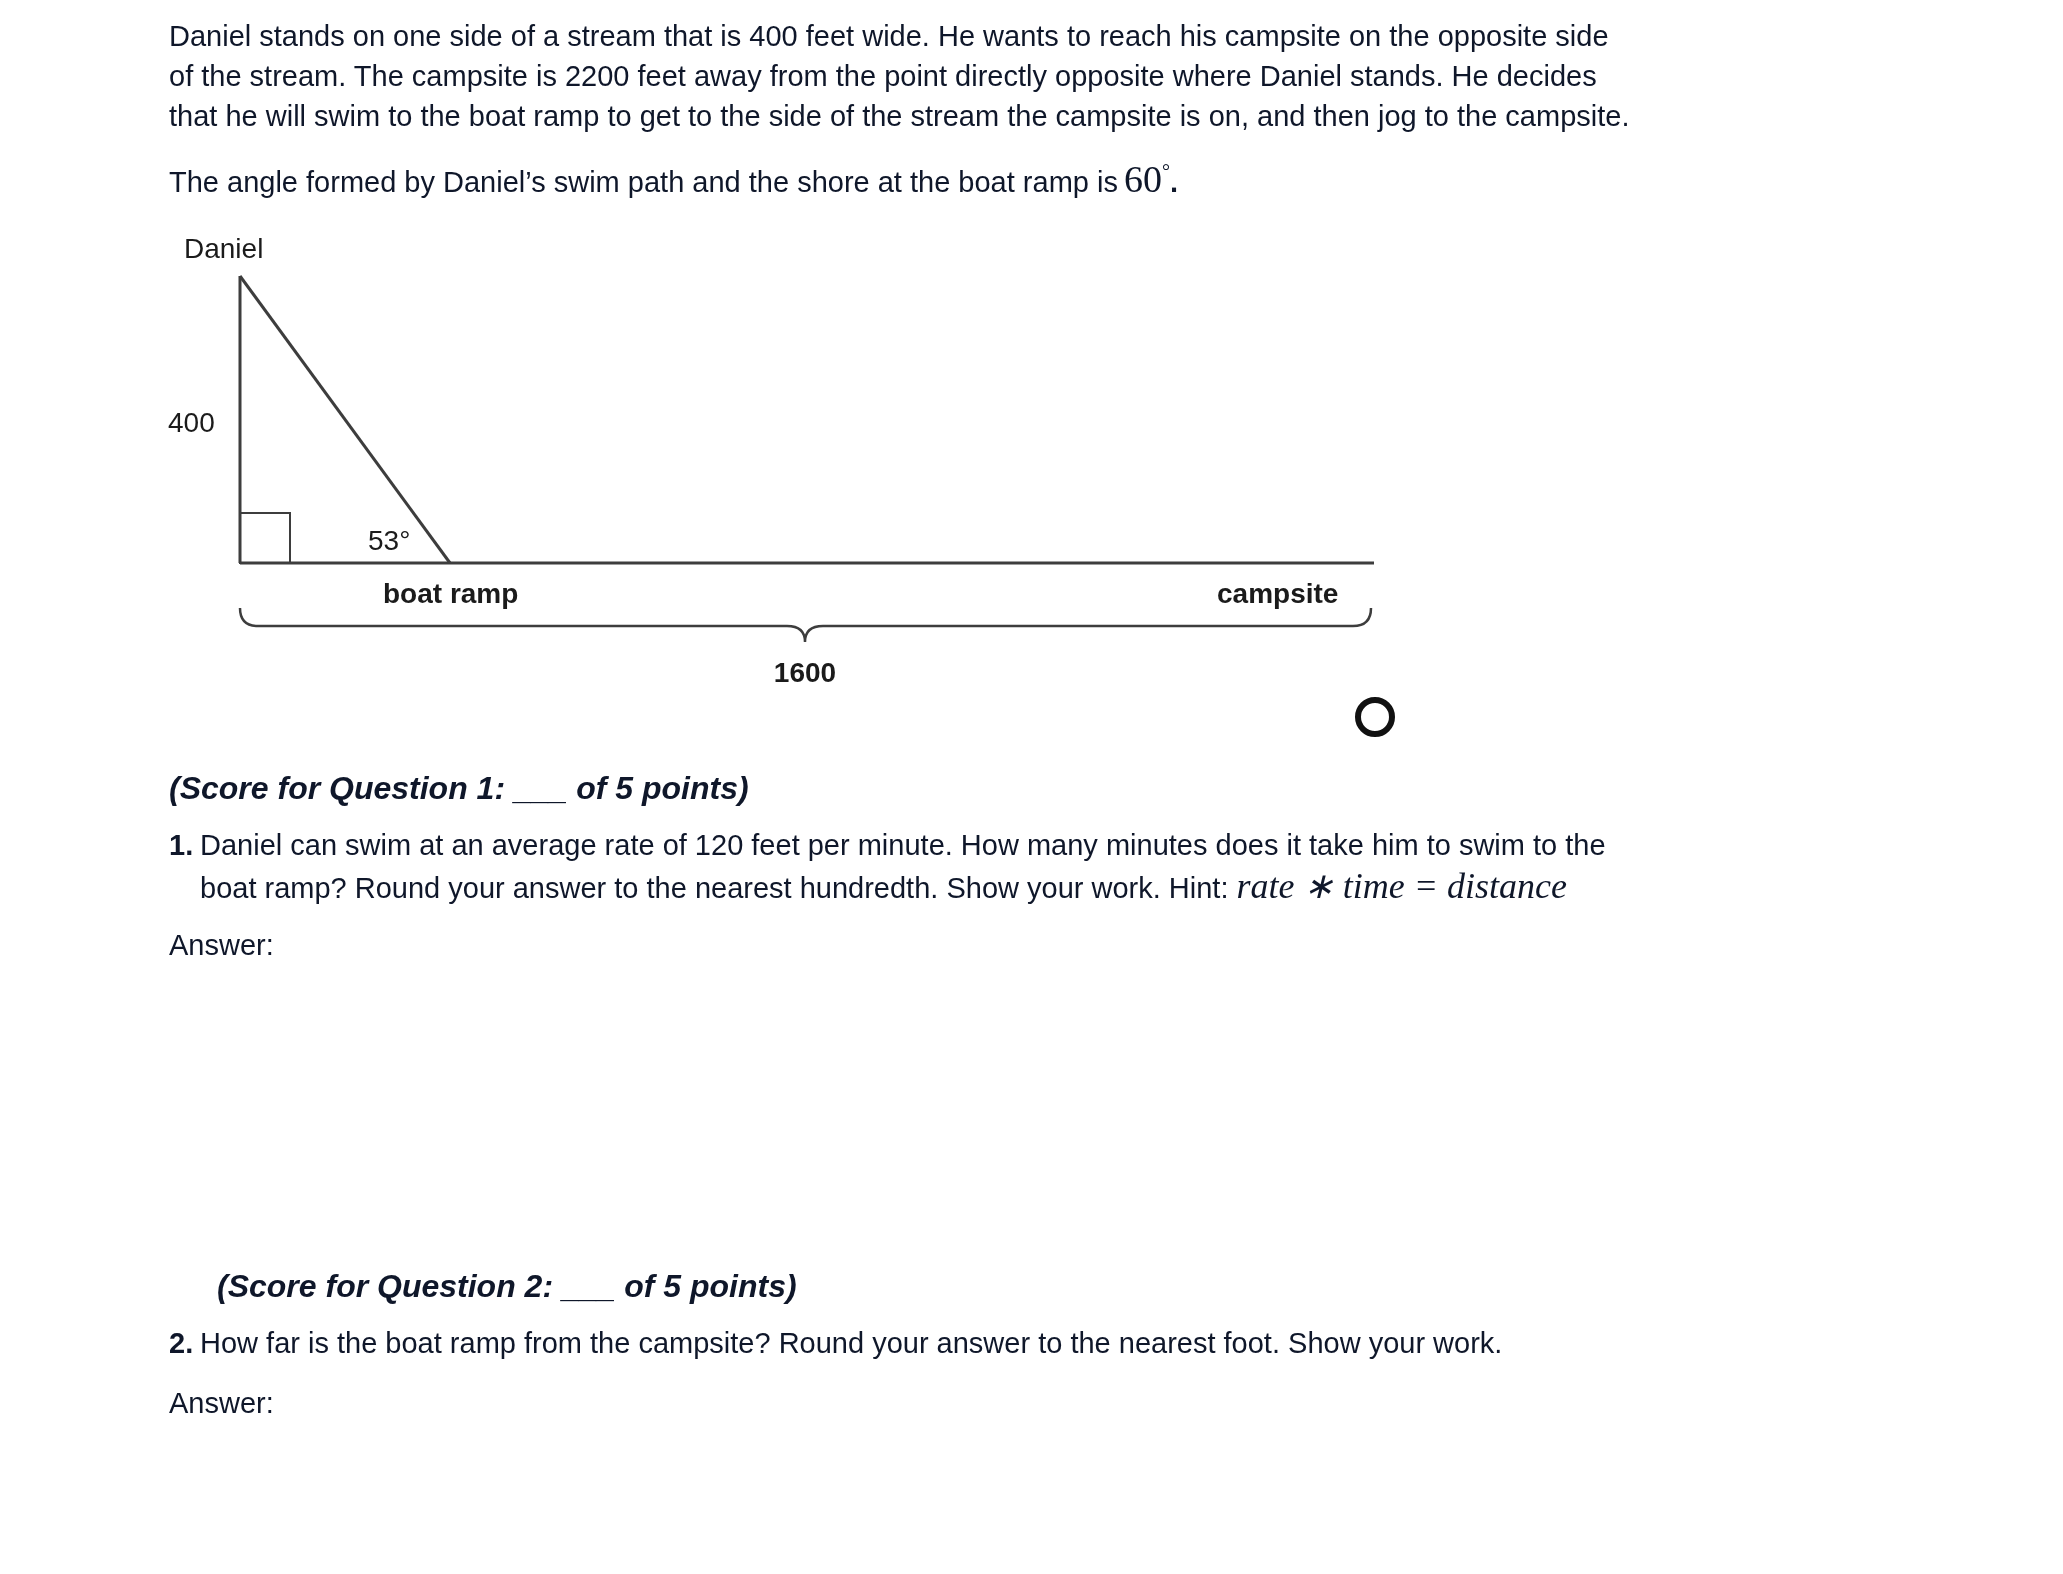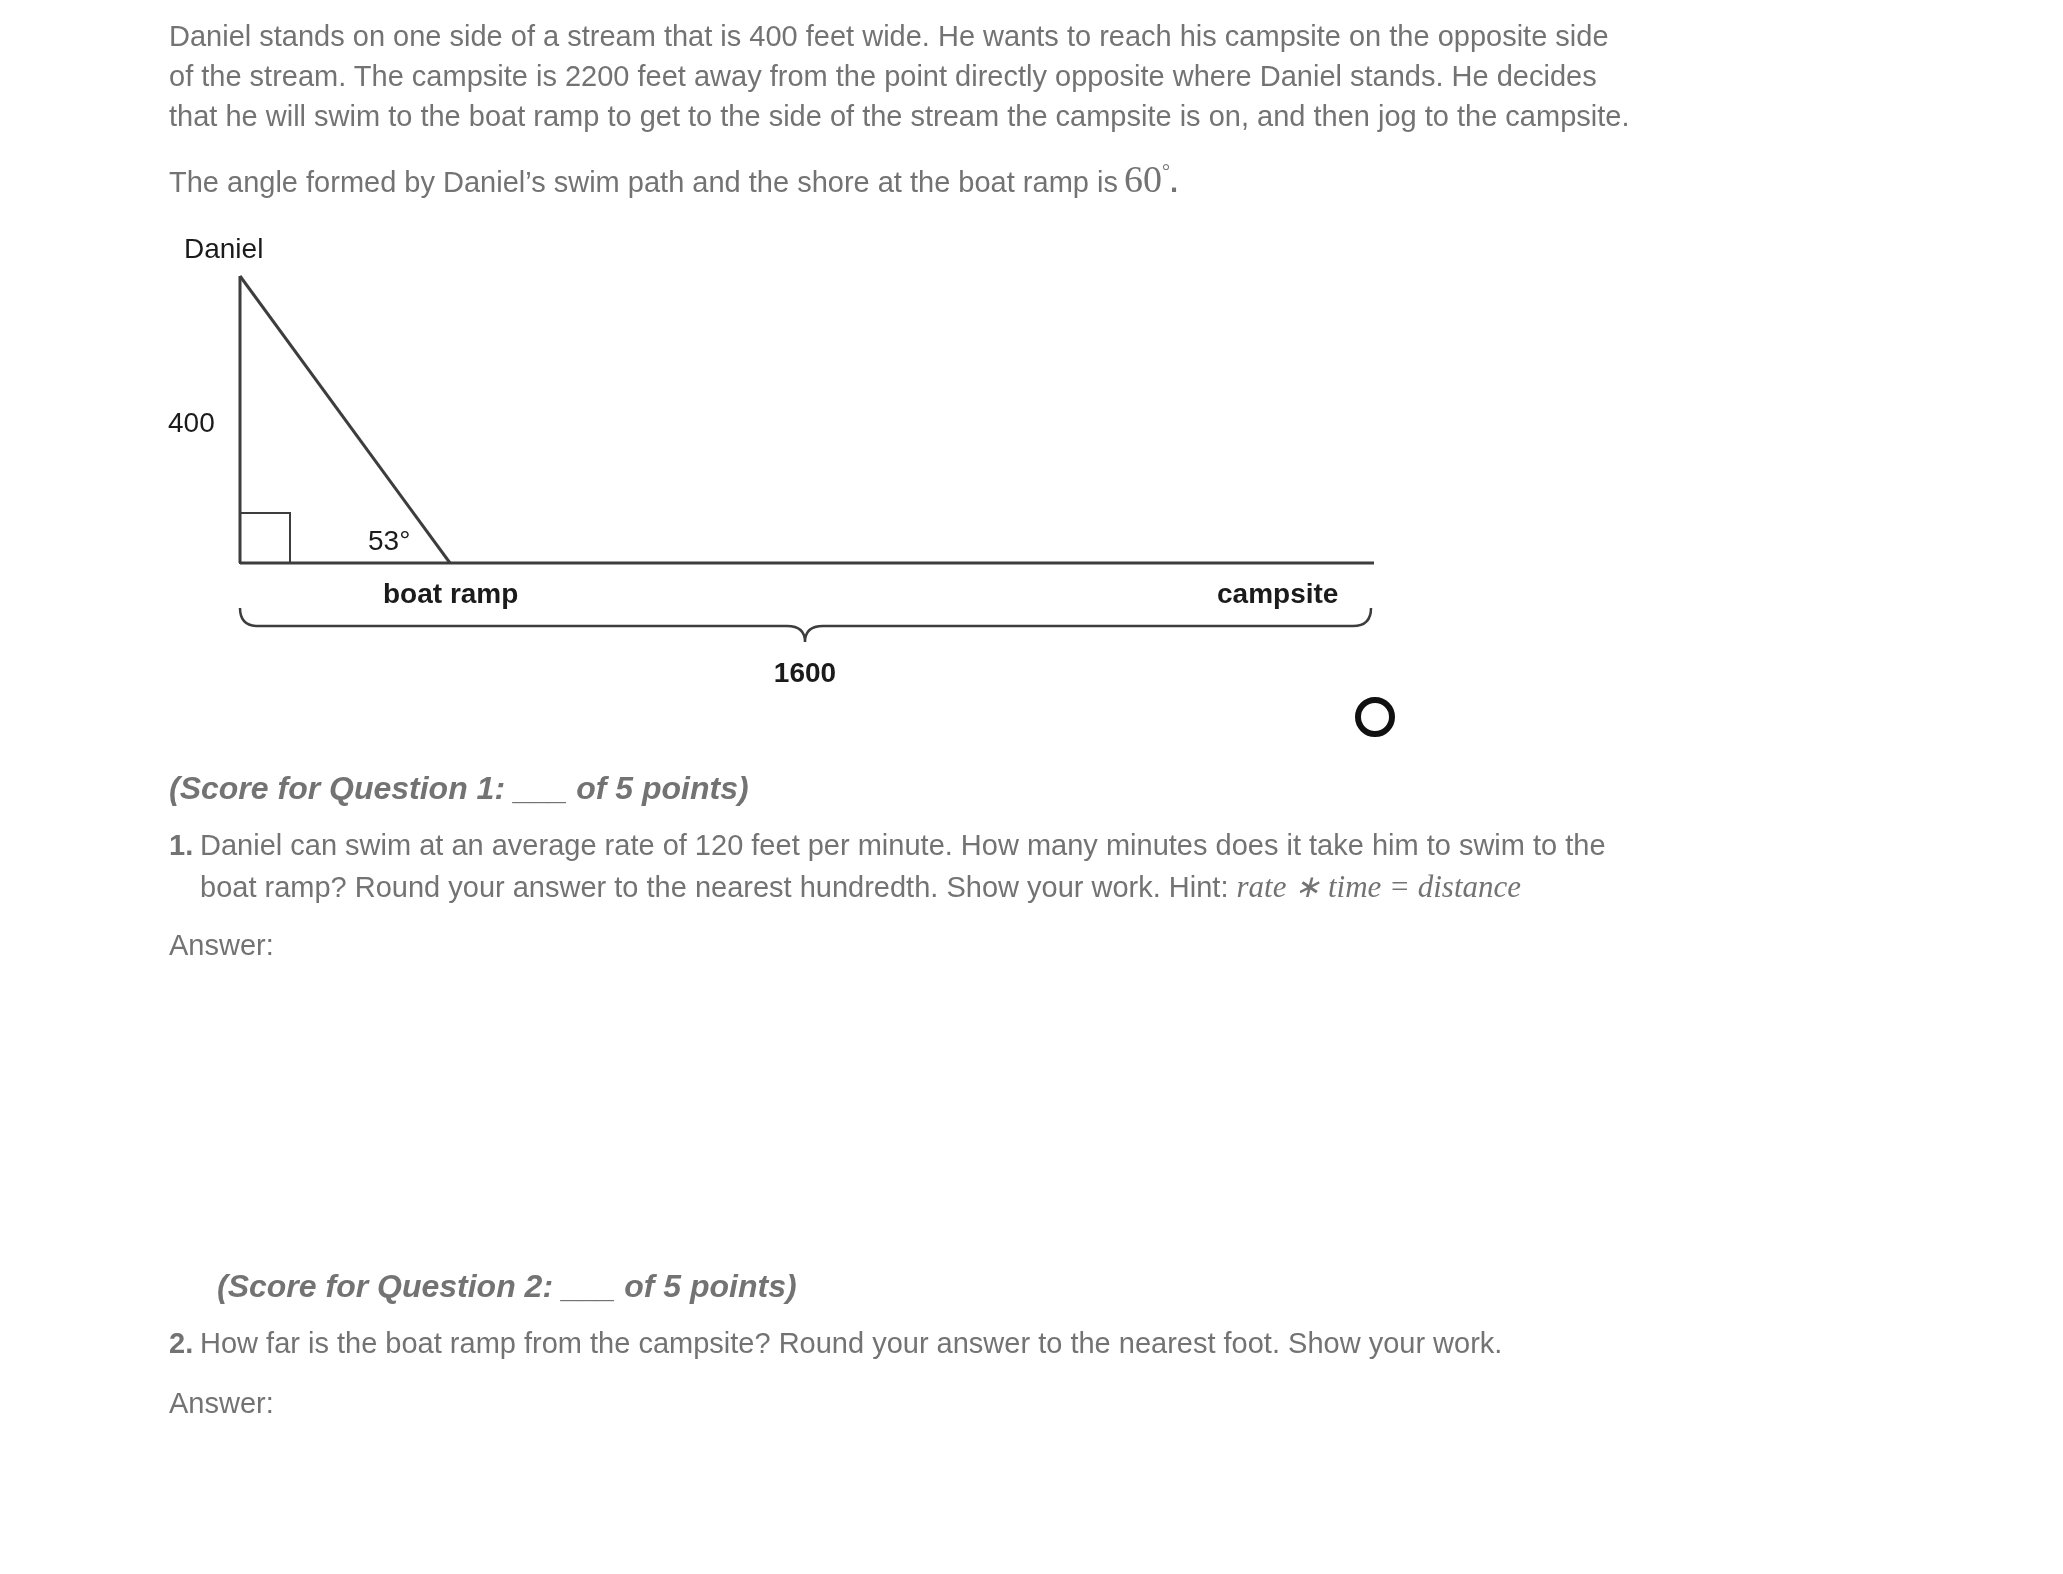--- a/index.html
+++ b/index.html
@@ -1,21 +1,21 @@
 <!DOCTYPE html>
 <html><head>
 <meta charset="utf-8">
 <style>
   html,body{margin:0;padding:0;background:#ffffff;}
   #page{
     position:relative;
     width:2063px;height:1574px;
     background:#ffffff;
     font-family:"Liberation Sans", sans-serif;
-    color:#737373;
+    color:#0f172a;
     overflow:hidden;
   }
   .intro{position:absolute;left:169px;top:16px;font-size:29px;line-height:40px;}
   .intro .line{white-space:nowrap;}
   .angle-line{margin-top:15px;display:flex;align-items:baseline;}
   .math-angle{
     font-family:"Liberation Serif", serif;
     font-size:38px;
     margin-left:6px;
     line-height:40px;
@@ -44,21 +44,21 @@
 
   .question{position:absolute;left:169px;font-size:29px;line-height:41px;}
   .q1{top:825px;}
   .q2{top:1323px;}
   .qnum{position:absolute;left:0;top:0;font-weight:bold;}
   .qtext{margin-left:31px;width:1715px;}
   .qline{display:block;white-space:nowrap;}
   .math{
     font-family:"Liberation Serif", serif;
     font-style:italic;
-    font-size:31px;
+    font-size:36px;
   }
   .answer{position:absolute;left:169px;font-size:29px;}
   .a1{top:929px;}
   .a2{top:1387px;}
 </style>
 </head>
 <body>
 
 <div id="page">
 

